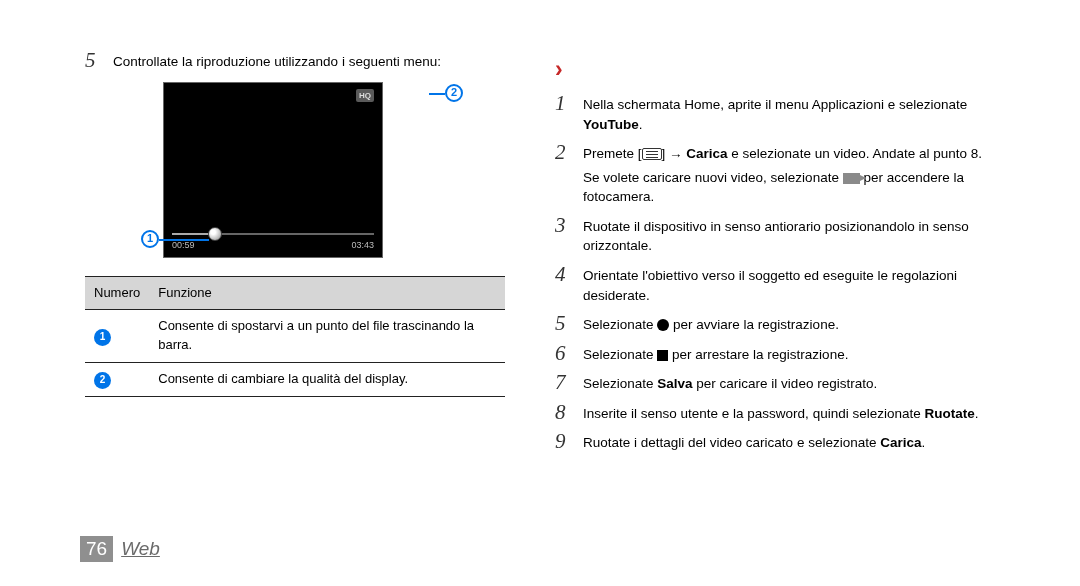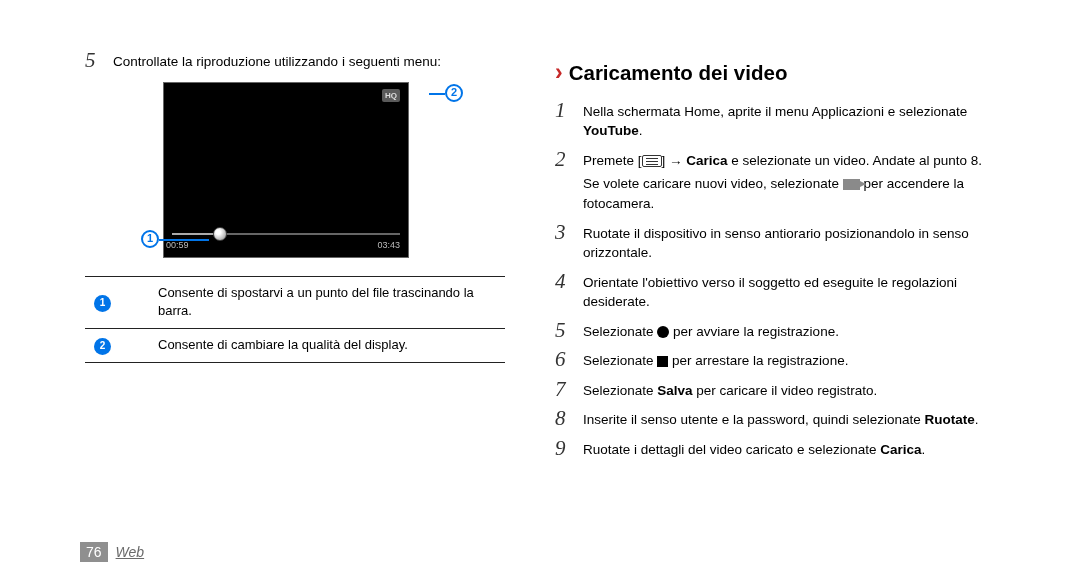--- a/index.html
+++ b/index.html
@@ -42,21 +42,21 @@
 }
 .step-body { flex: 1; padding-top: 2px; }
 
 
 .video-wrap {
   position: relative;
   width: 292px;
   margin: 10px auto 18px;
 }
 .video-box {
-  width: 246px;
+  width: 220px;
   height: 176px;
   background: #000;
   border: 1px solid #666;
   position: relative;
   margin-left: 14px;
 }
 .video-hq {
   position: absolute;
   top: 6px; right: 8px;
   background: #5a5a5a;
@@ -86,21 +86,21 @@
   border-radius: 50%;
   background: radial-gradient(circle at 35% 35%, #fff 20%, #ccc 55%, #888);
   border: 1px solid #444;
 }
 .video-time {
   position: absolute;
   bottom: 5px;
   font-size: 9px;
   color: #bbb;
 }
-.video-time.left { left: 2px; }
+.video-time.left { left: 8px; }
 .video-time.right { right: 8px; margin-left: 16px; }
 
 
 .callout {
   position: absolute;
   width: 18px; height: 18px;
   border-radius: 50%;
   background: #fff;
   border: 2.2px solid #0074e8;
   color: #0074e8;
@@ -198,21 +198,21 @@
 .icon-stop {
   width: 11px; height: 11px;
   background: #000;
 }
 
 
 .footer {
   position: absolute;
   left: 80px;
   bottom: 24px;
-  font-size: 14px;
+  font-size: 19px;
   color: #6a6a6a;
   display: flex;
   align-items: center;
   gap: 8px;
 }
 .footer .pnum {
   background: #8f8f8f;
   color: #fff;
   padding: 2px 6px;
   font-style: normal;
@@ -244,38 +244,41 @@
 
       <div class="callout" style="left:-8px; top:148px;">1</div>
       <div class="callout-line" style="left:10px; top:157px; width:50px; height:2px;"></div>
 
       <div class="callout" style="right:-22px; top:2px;">2</div>
       <div class="callout-line" style="right:-4px; top:11px; width:16px; height:2px;"></div>
     </div>
 
     <table class="func-table">
       <tbody>
+          <tr>
+        <th class="cell-num">Numero</th>
+        <th>Funzione</th>
+      </tr>
       <tr>
         <td class="cell-num"><span class="num-badge">1</span></td>
         <td>Consente di spostarvi a un punto del file trascinando la barra.</td>
       </tr>
       <tr>
         <td class="cell-num"><span class="num-badge">2</span></td>
         <td>Consente di cambiare la qualità del display.</td>
       </tr>
     </tbody>
       </table>
 
   </div>
 
   <div class="col col-right">
 
     <div class="subhead">
       <span class="chev">›</span>
-      <span class="title">Caricamento dei video</span>
     </div>
 
     <div class="step">
       <div class="step-num">1</div>
       <div class="step-body">
         <span>Nella schermata Home, aprite il menu Applicazioni e selezionate </span><b>YouTube</b><span>.</span>
       </div>
     </div>
 
     <div class="step">

